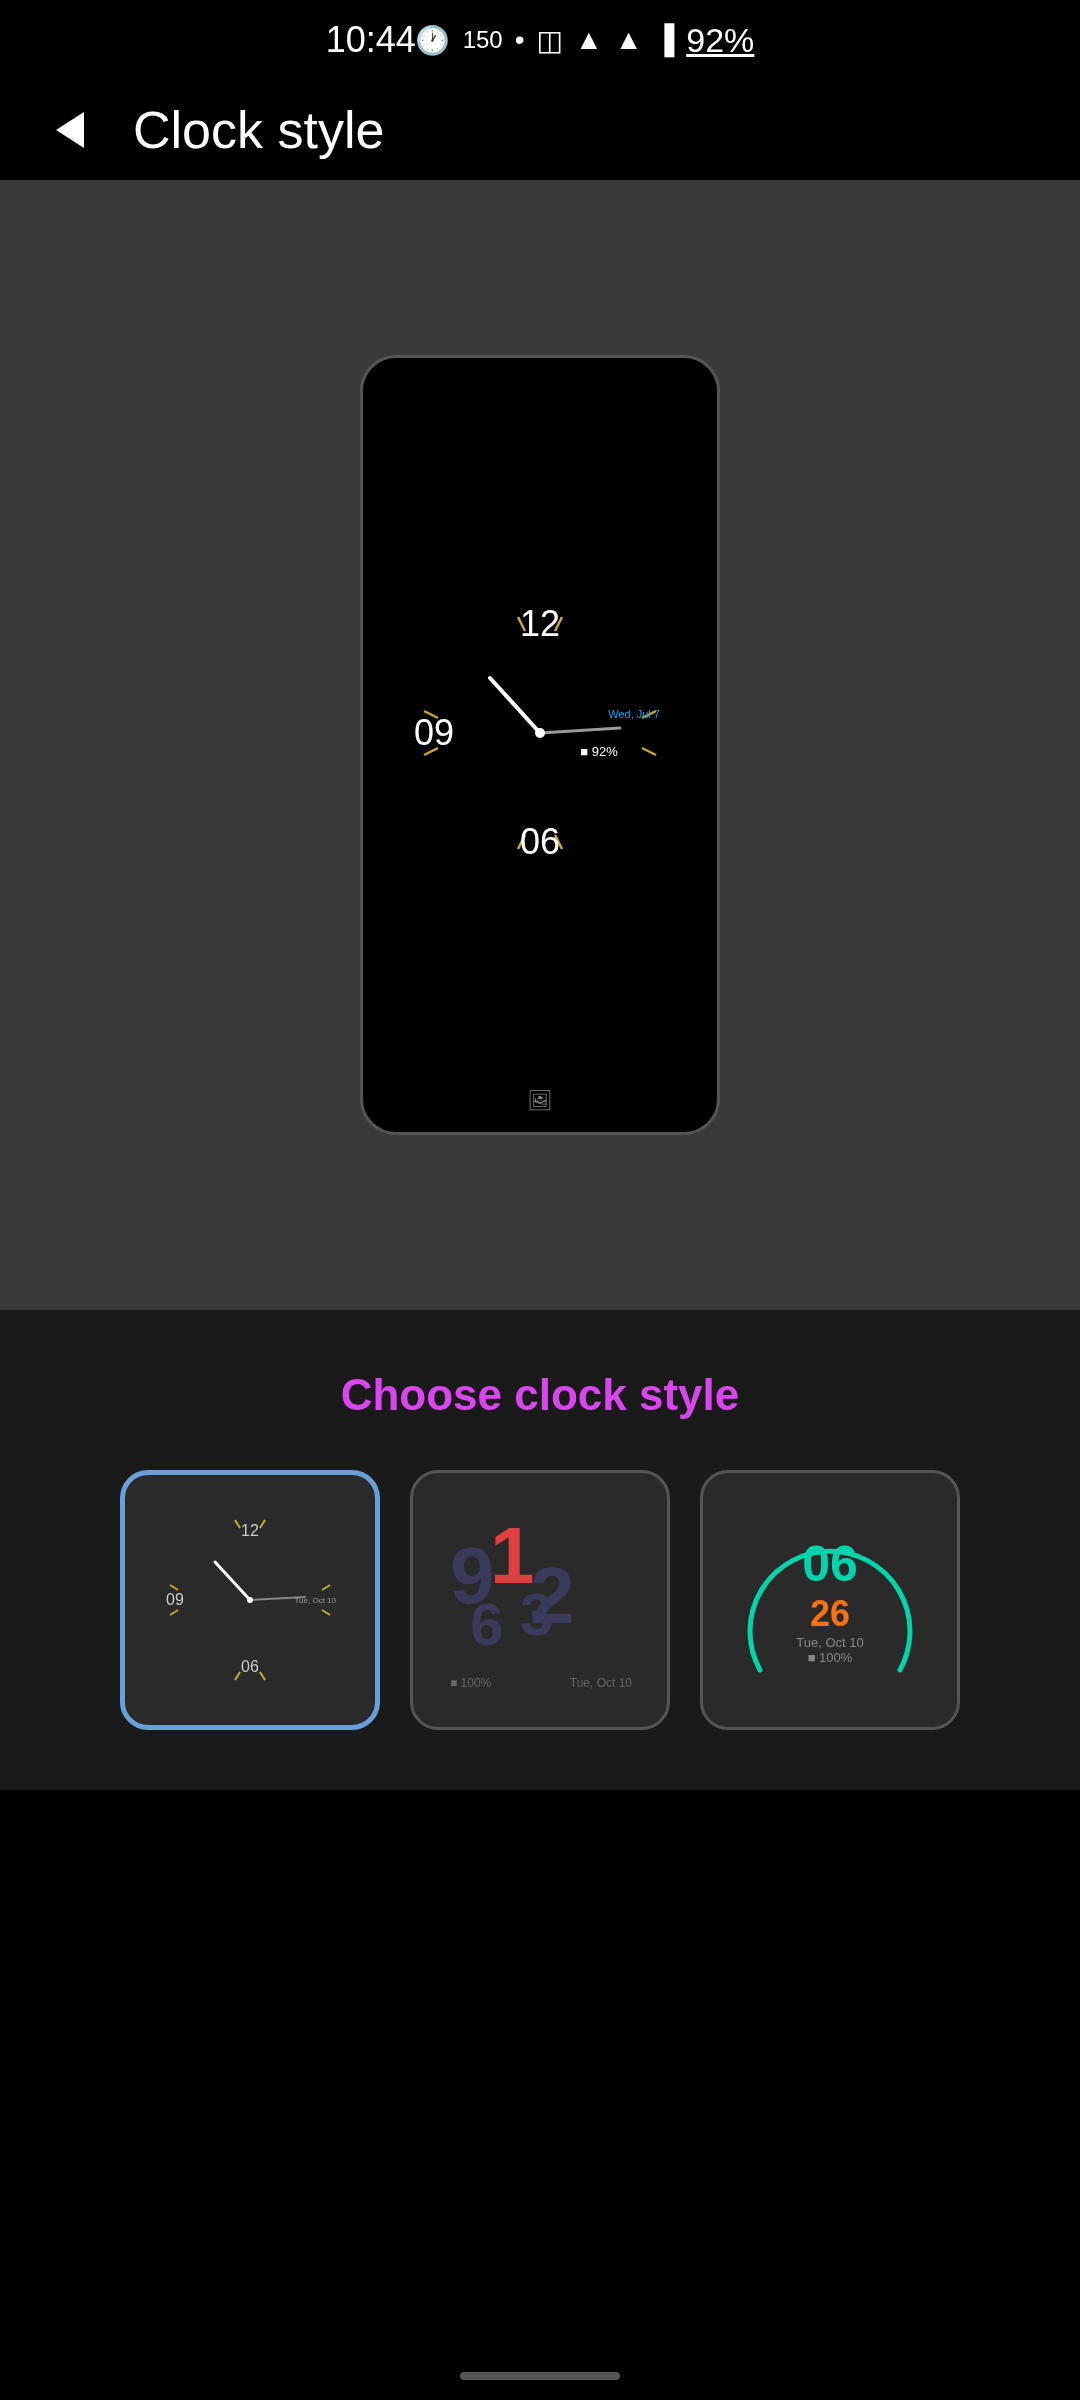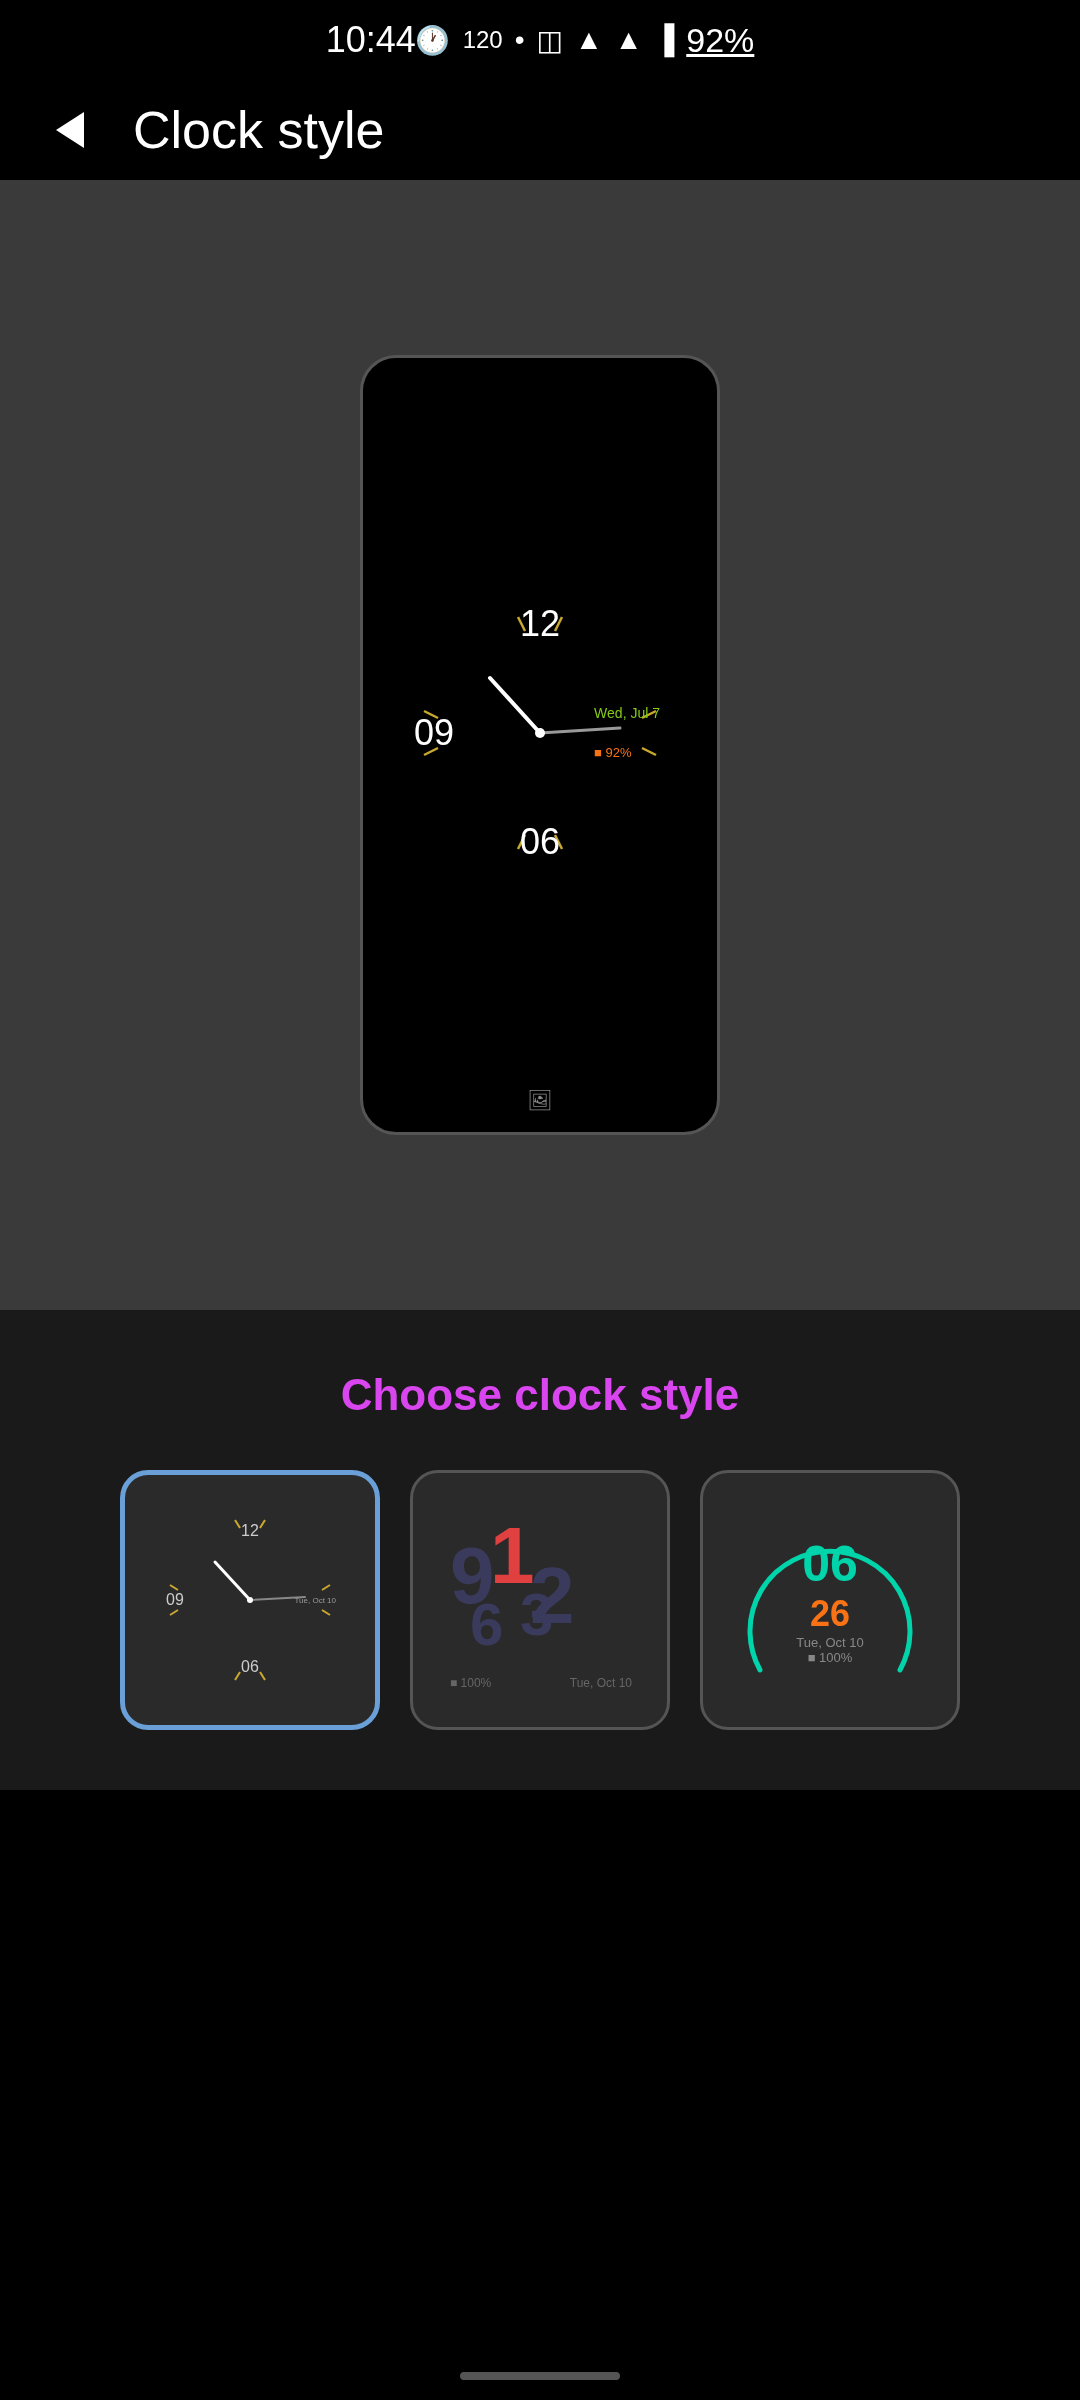--- a/index.html
+++ b/index.html
@@ -240,21 +240,21 @@
       border-radius: 4px;
     }
   </style>
 </head>
 <body>
 
 <div class="status-bar">
   <span class="status-time">10:44</span>
   <div class="status-icons">
     <span>🕐</span>
-    <span style="font-size:24px;">120</span>
+    <span style="font-size:24px;">150</span>
     <span>•</span>
     <span>◫</span>
     <span>▲</span>
     <span>▲</span>
     <span>▐</span>
     <span class="battery-text">92%</span>
   </div>
 </div>
 
 <div class="header">
@@ -288,22 +288,22 @@
           <line x1="130" y1="130" x2="210" y2="125" stroke="#999" stroke-width="3" stroke-linecap="round"></line>
 
           <circle cx="130" cy="130" r="5" fill="#fff"></circle>
         </svg>
 
         <span class="clock-12">12</span>
         <span class="clock-9" style="padding-left:4px;">09</span>
         <span class="clock-6">06</span>
 
         <div class="clock-info">
-          <div style="font-size:14px;color:#84cc16;">Wed, Jul 7</div>
-          <div style="font-size:13px;color:#f97316;margin-top:19px;">■ 92%</div>
+          <div style="font-size:11px;color:#0ea5e9;margin-left:28px;">Wed, Jul 7</div>
+          <div style="font-size:13px;color:#ffffff;margin-top:19px;">■ 92%</div>
         </div>
       </div>
     </div>
 
     <div class="bottom-icon">🖼</div>
   </div>
 </div>
 
 <div class="bottom-section">
   <span class="choose-title">Choose clock style</span>

